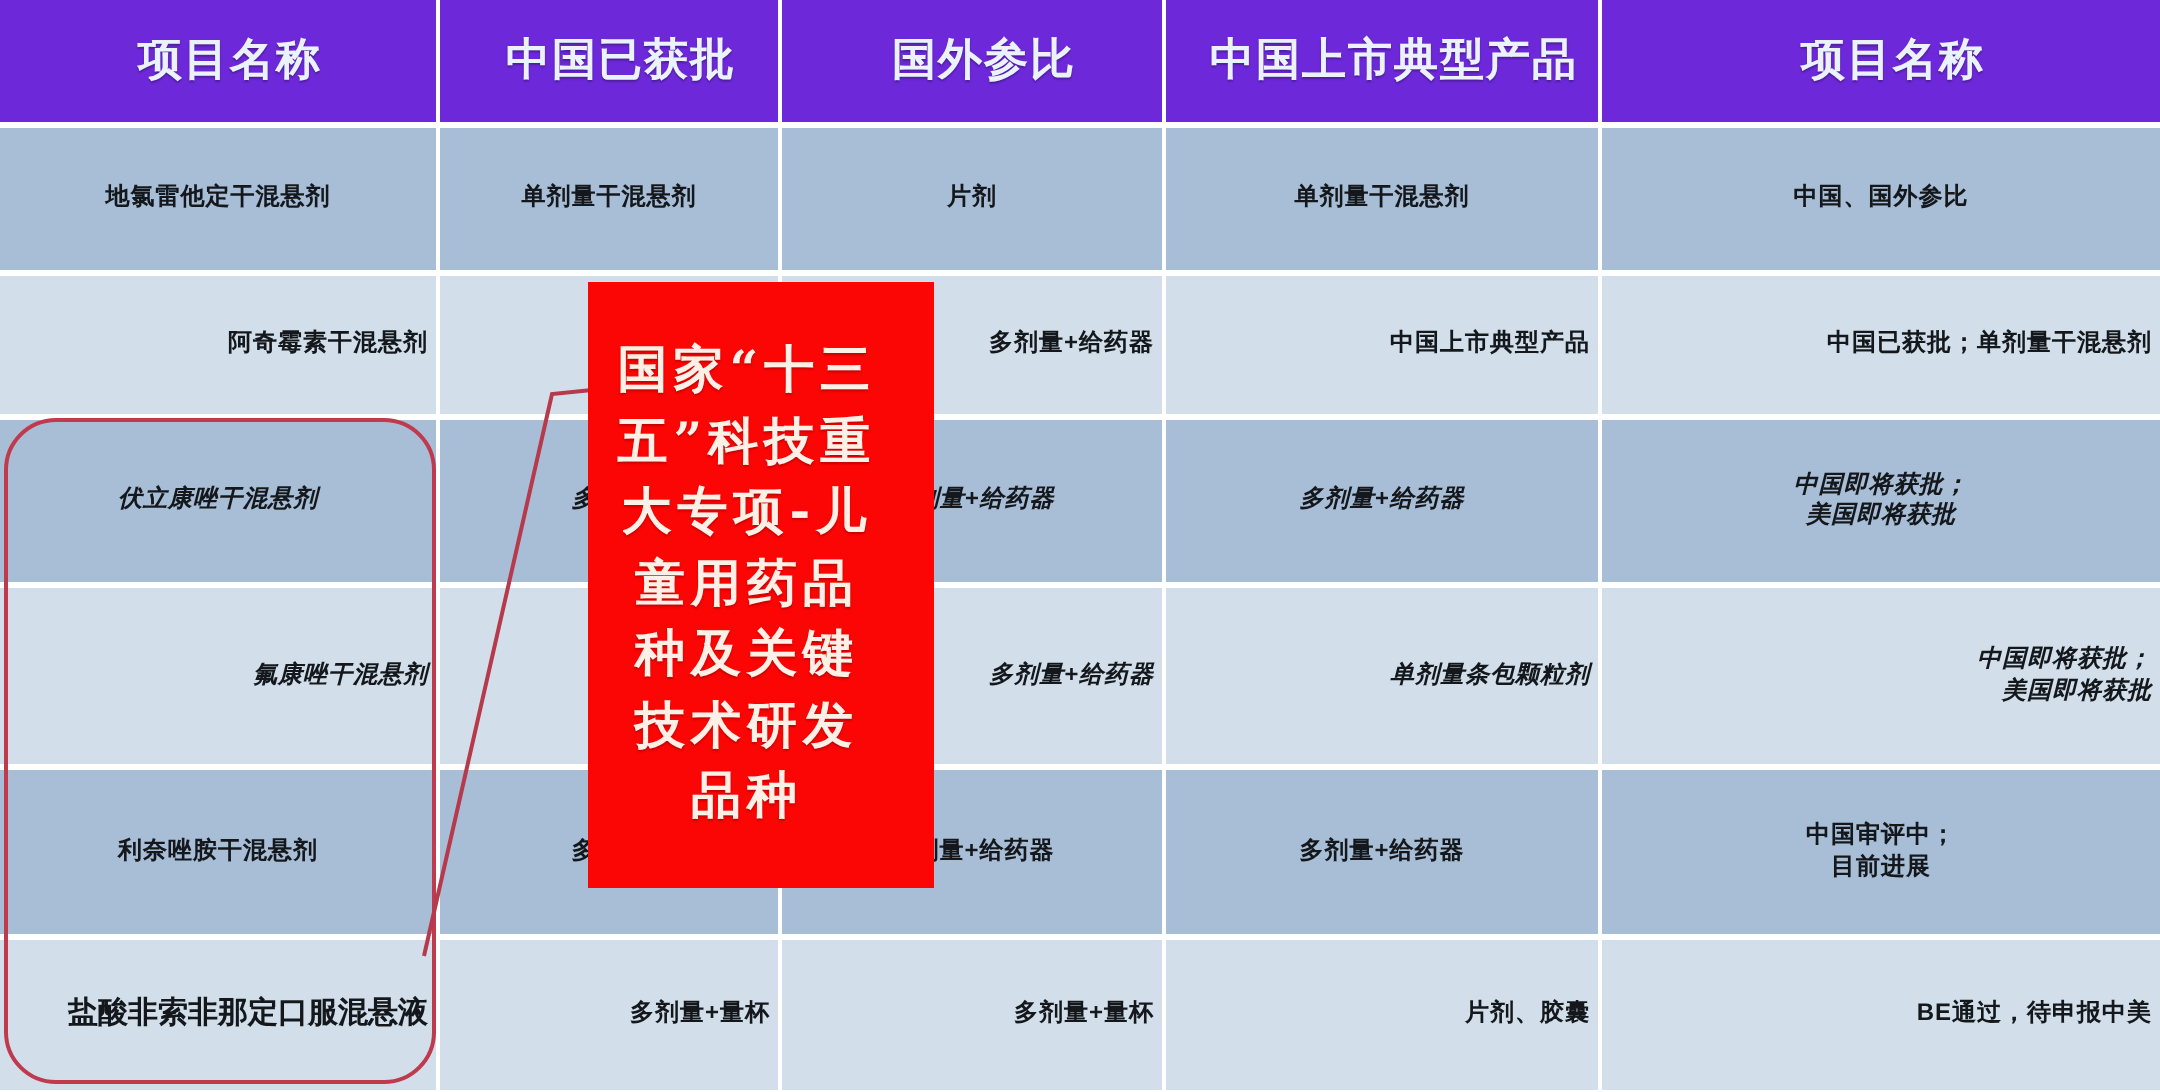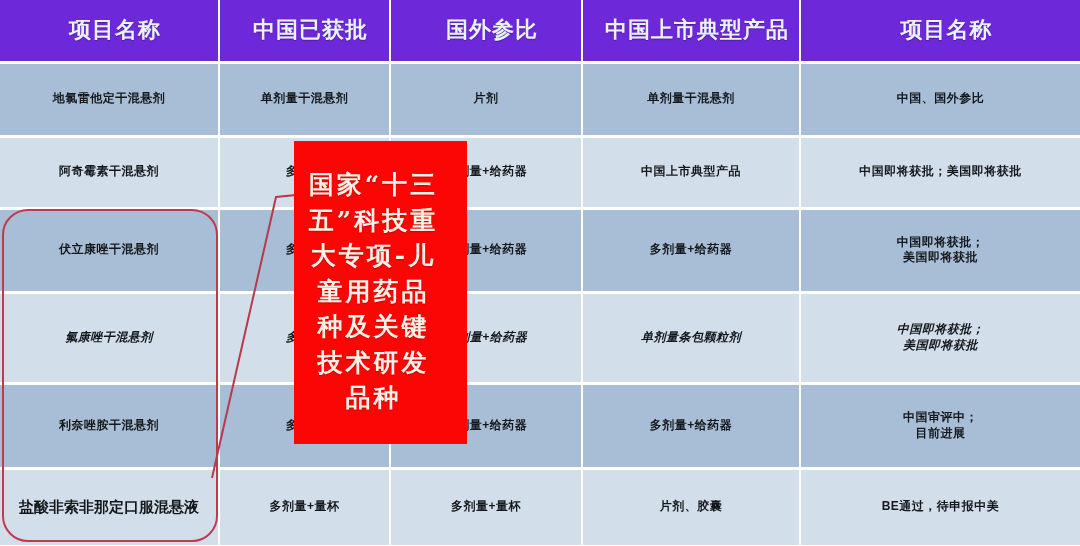--- a/index.html
+++ b/index.html
@@ -51,24 +51,24 @@
     padding-left: 16px;
   }
 
   tbody td {
     color: #14181c;
     font-size: 12px;
     font-weight: bold;
     letter-spacing: 0.5px;
   }
   tbody tr.dark td { background: #a8bed6; }
-  tbody tr.light td { background: #d2dfea; }
+  tbody tr.light td { background: #d2dfea; text-align: right; }
   tbody tr.r0 { height: 74px; }
   tbody tr.r1 { height: 72px; }
-  tbody tr.r2 { height: 84px; }
+  tbody tr.r2 { height: 84px; font-style: italic; }
   tbody tr.r3 { height: 91px; font-style: italic; }
   tbody tr.r4 { height: 85px; }
   tbody tr.r5 { height: 78px; }
 
   td.small { font-size: 15px; letter-spacing: 0px; margin-left: 12px; }
   .linebreak { display: block; }
 
   
   .red-callout {
     position: absolute;
@@ -147,21 +147,21 @@
           <span class="linebreak">中国、国外参比</span>
         </td>
       </tr>
 
       <tr class="light r1">
         <td>阿奇霉素干混悬剂</td>
         <td>多剂量</td>
         <td>多剂量+给药器</td>
         <td>中国上市典型产品</td>
         <td>
-          <span class="linebreak">中国即将获批；美国即将获批</span>
+          <span class="linebreak">中国已获批；单剂量干混悬剂</span>
         </td>
       </tr>
 
       <tr class="dark r2">
         <td>伏立康唑干混悬剂</td>
         <td>多剂量</td>
         <td>多剂量+给药器</td>
         <td>多剂量+给药器</td>
         <td>
           <span class="linebreak">中国即将获批；</span>

